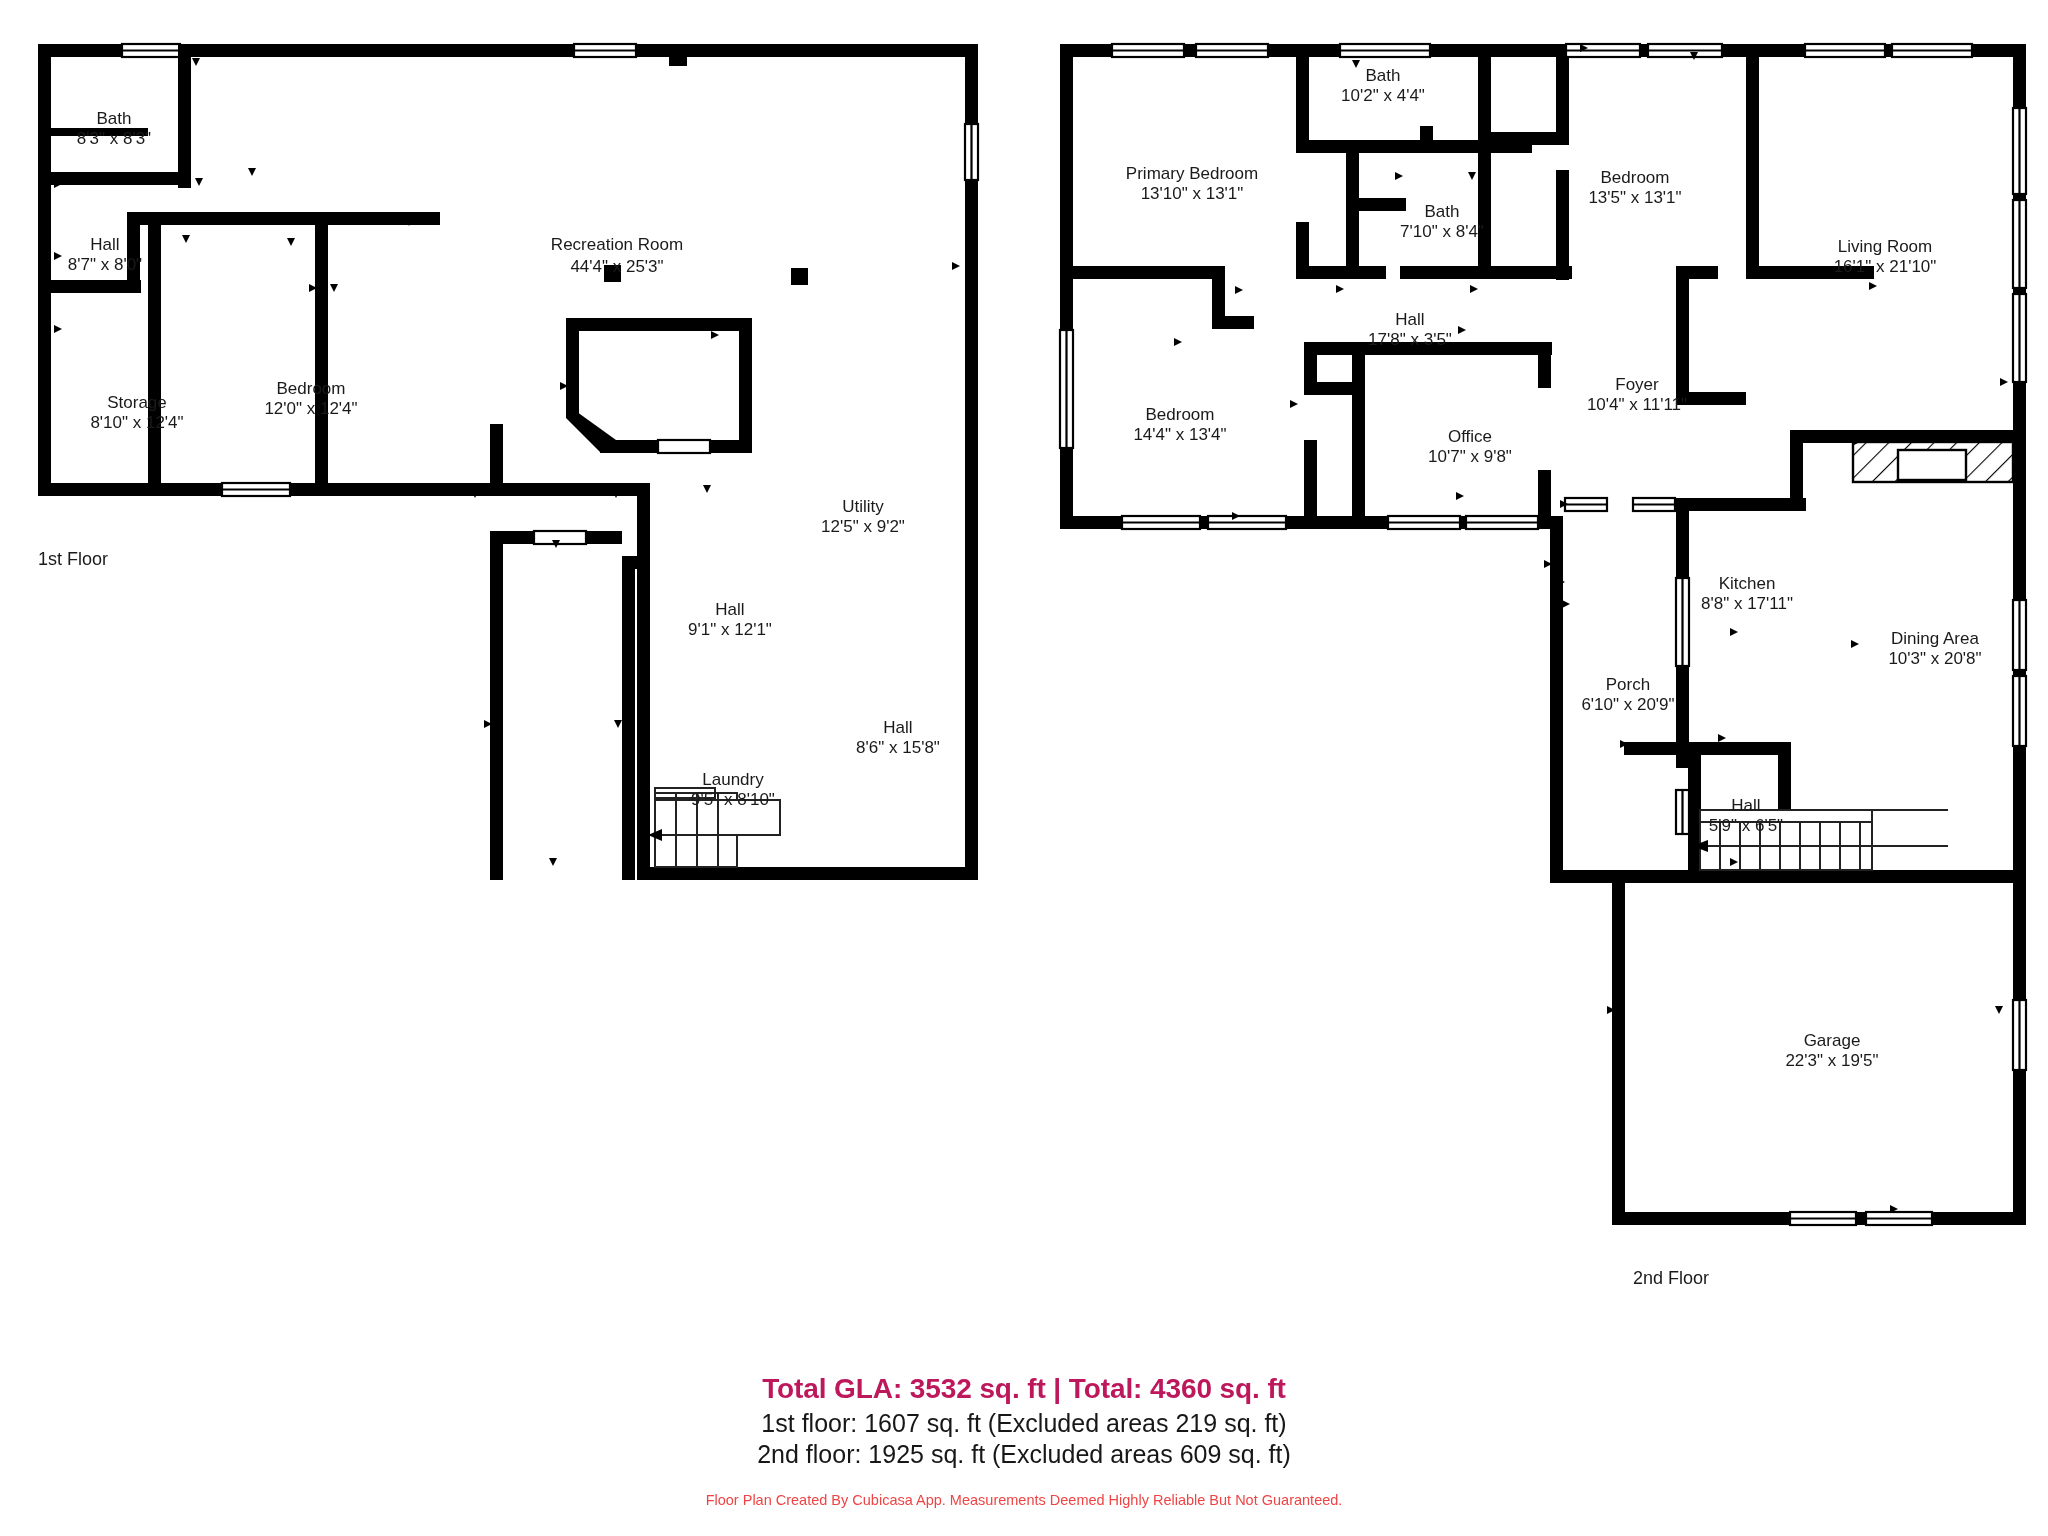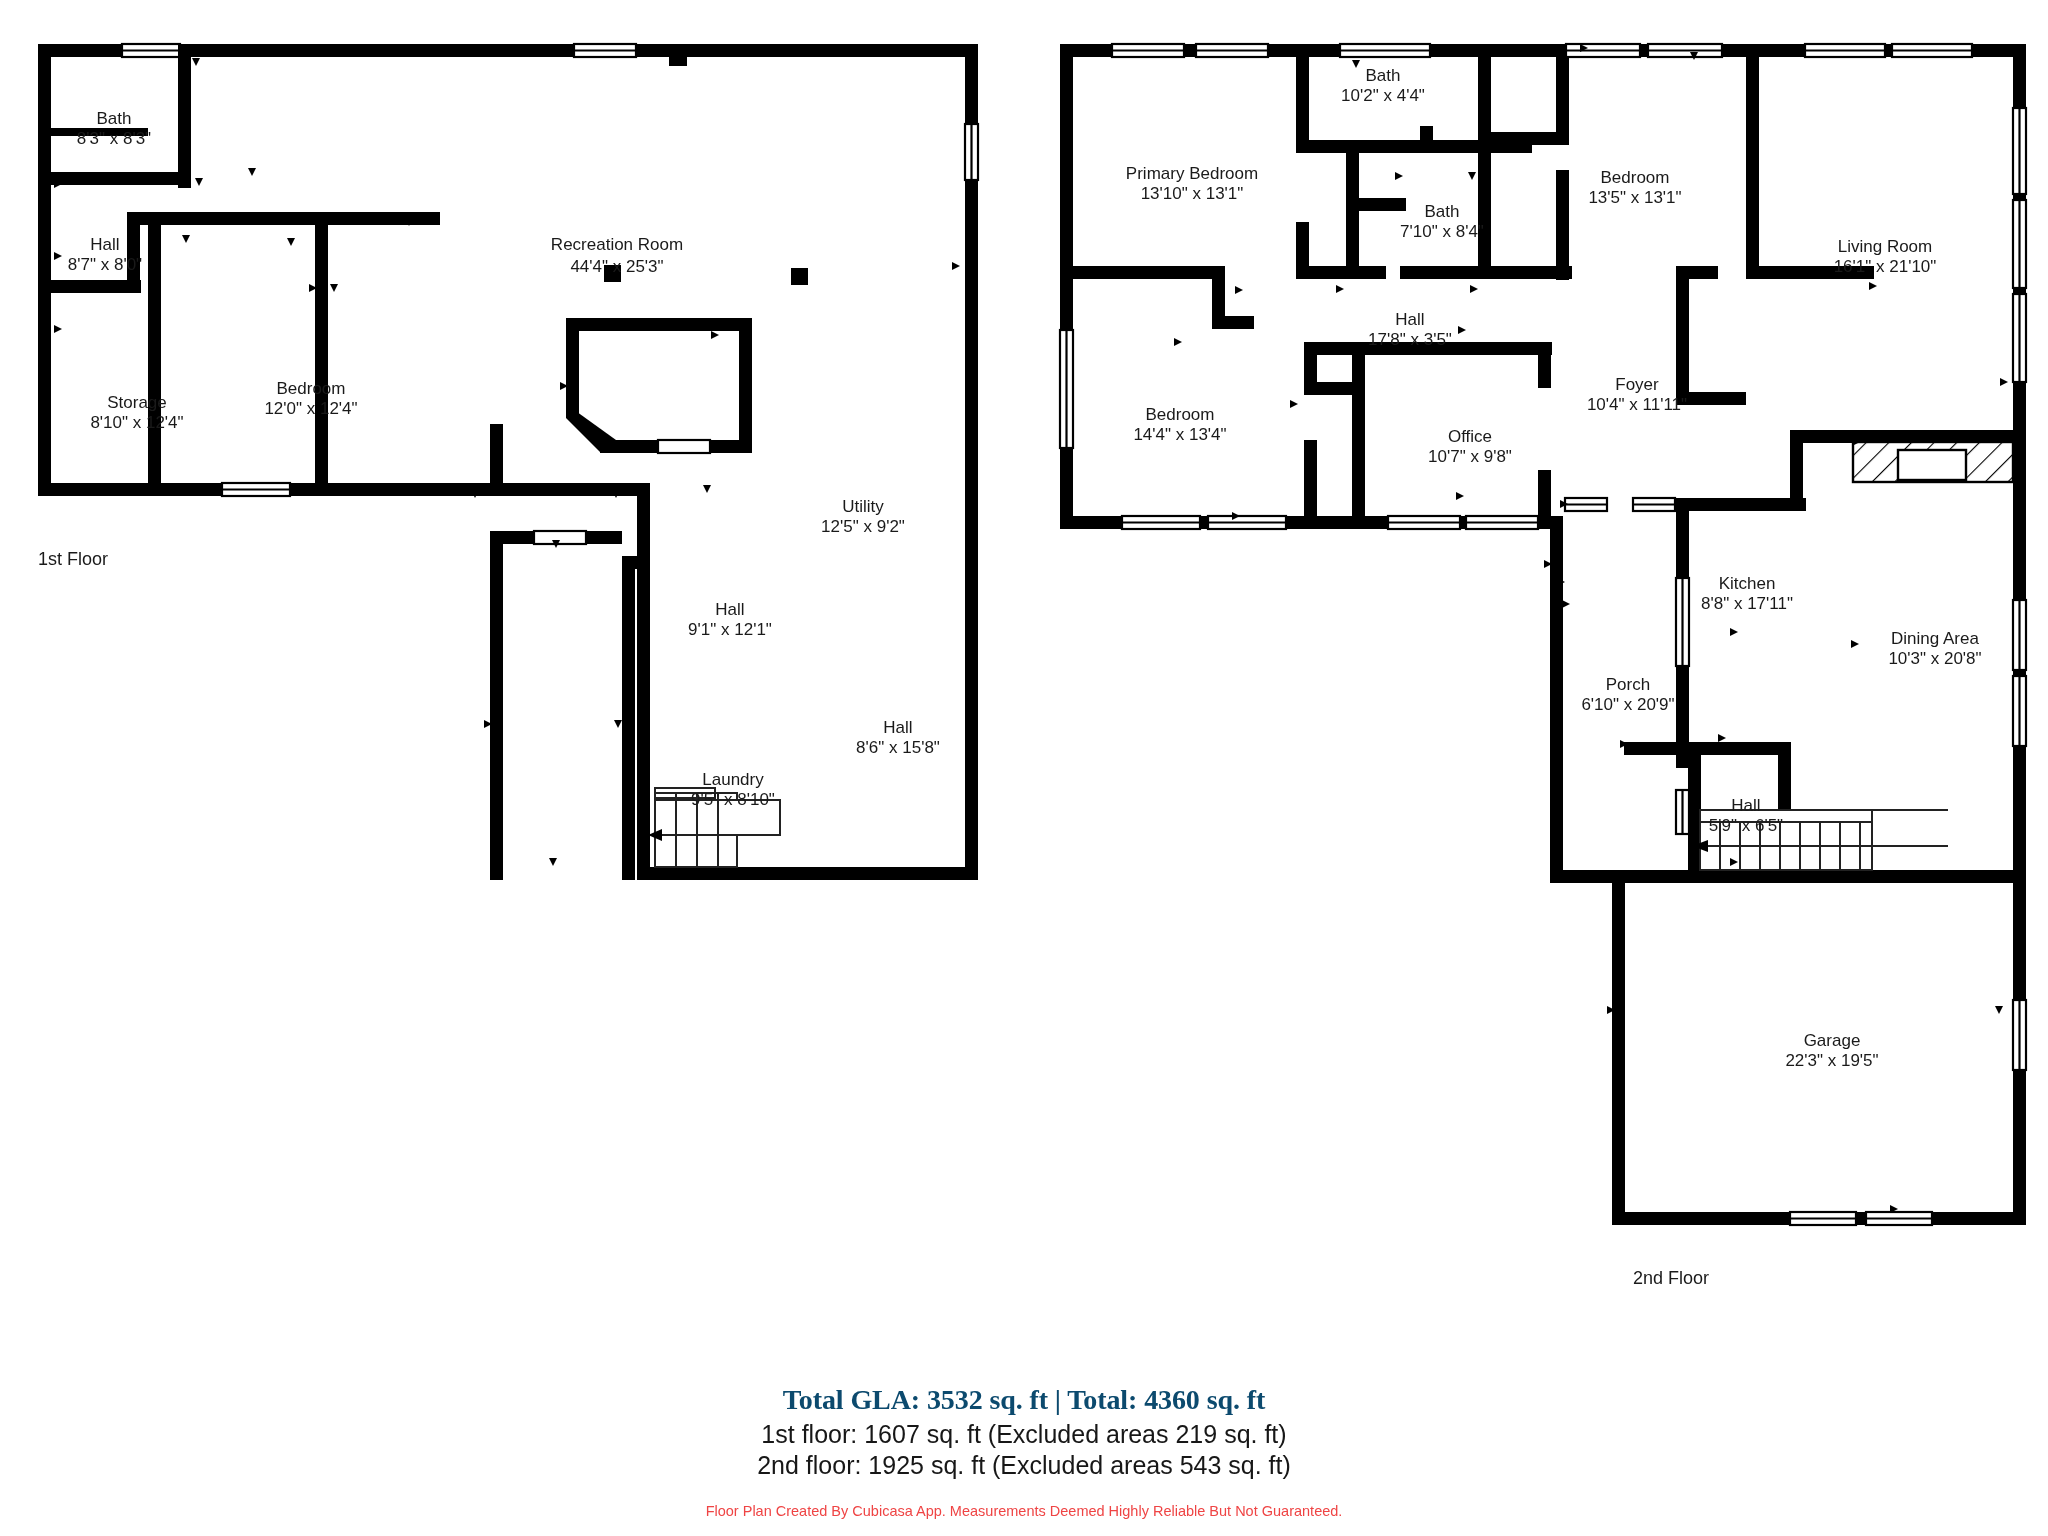--- a/index.html
+++ b/index.html
@@ -57,24 +57,23 @@
     position: absolute;
     left: 0;
     top: 1368px;
     width: 2048px;
     text-align: center;
   }
   .footer-total {
     font-size: 28px;
     font-weight: bold;
     letter-spacing: -0.1px;
-    color: #0c4a6e;
+    color: #be185d;
     line-height: 1.22;
-    margin: 15px 0 2px 0;
-    font-family: Liberation Serif, serif;
+    margin: 4px 0 2px 0;
   }
   .footer-line {
     font-size: 25px;
     color: #171717;
     line-height: 1.24;
     margin: 0;
   }
   .footer-disclaimer {
     font-size: 14.5px;
     color: #ef4444;
@@ -483,15 +482,15 @@
     </g>
 
     <text class="floor-label" x="1633" y="1284">2nd Floor</text>
   </g>
 </svg>
 </div>
 
 <div class="footer">
   <div class="footer-total">Total GLA: 3532 sq. ft | Total: 4360 sq. ft</div>
   <div class="footer-line">1st floor: 1607 sq. ft (Excluded areas 219 sq. ft)</div>
-  <div class="footer-line">2nd floor: 1925 sq. ft (Excluded areas 543 sq. ft)</div>
+  <div class="footer-line">2nd floor: 1925 sq. ft (Excluded areas 609 sq. ft)</div>
   <div class="footer-disclaimer">Floor Plan Created By Cubicasa App. Measurements Deemed Highly Reliable But Not Guaranteed.</div>
 </div>
 
 </body></html>

